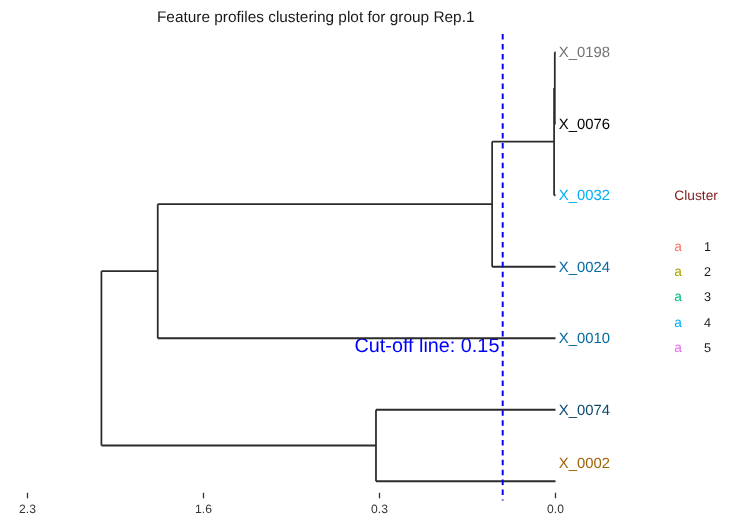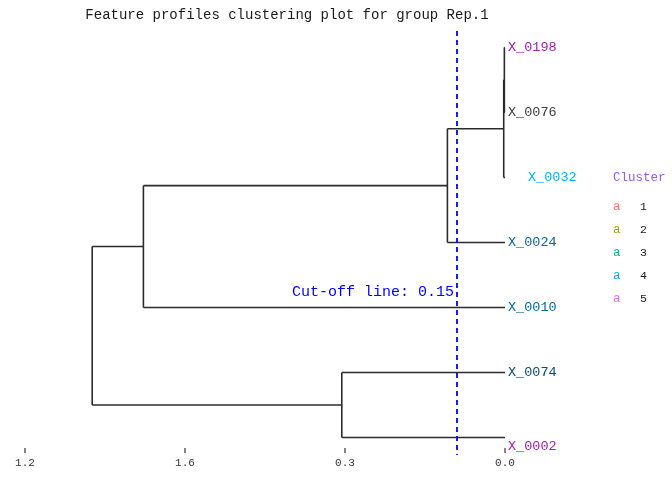--- a/index.html
+++ b/index.html
@@ -1,44 +1,44 @@
 <!DOCTYPE html>
 <html><head>
 <meta charset="utf-8">
 <style>
   html, body { margin: 0; padding: 0; background: #ffffff; }
   .figure {
     position: relative;
     width: 672px;
     height: 480px;
     background: #ffffff;
-    font-family: Liberation Mono, monospace;
+    font-family: Liberation Sans, sans-serif;
     overflow: hidden;
   }
   .chart-title {
     position: absolute;
     left: 20px;
     top: 7px;
     width: 534px;
     text-align: center;
     font-size: 14px;
     color: #1a1a1a;
     z-index: 3;
   }
   #dendro-svg {
     position: absolute;
     left: 0;
     top: 0;
     z-index: 2;
   }
   .cutoff-label {
     position: absolute;
-    top: 284px;
+    top: 304px;
     transform: translateX(-100%);
-    font-size: 15px;
+    font-size: 18px;
     white-space: nowrap;
     z-index: 1;
   }
   .leaf-label {
     position: absolute;
     left: 508px;
     font-size: 13.5px;
     line-height: 16px;
     white-space: nowrap;
     z-index: 3;
@@ -54,23 +54,23 @@
     z-index: 3;
   }
   .legend {
     position: absolute;
     left: 613px;
     top: 170px;
     z-index: 3;
   }
   .legend-title {
     font-size: 12.5px;
-    color: #8b5cf6;
+    color: #7f1d1d;
     line-height: 16px;
-    margin-bottom: 9px;
+    margin-bottom: 26px;
   }
   .legend-row {
     height: 23px;
     line-height: 23px;
     position: relative;
     white-space: nowrap;
   }
   .legend-key {
     display: inline-block;
     width: 27px;
@@ -109,29 +109,29 @@
       <line x1="143.40000000000003" y1="246.5625" x2="92.19999999999999" y2="246.5625" stroke="#2b2b2b" stroke-width="1.6"></line>
       <line x1="341.8" y1="405" x2="92.19999999999999" y2="405" stroke="#2b2b2b" stroke-width="1.6"></line>
       <line x1="92.19999999999999" y1="246.5625" x2="92.19999999999999" y2="405" stroke="#2b2b2b" stroke-width="1.6"></line>
       <line x1="25" y1="448" x2="25" y2="453" stroke="#333333" stroke-width="1.2"></line>
       <line x1="185" y1="448" x2="185" y2="453" stroke="#333333" stroke-width="1.2"></line>
       <line x1="345" y1="448" x2="345" y2="453" stroke="#333333" stroke-width="1.2"></line>
       <line x1="505" y1="448" x2="505" y2="453" stroke="#333333" stroke-width="1.2"></line>
       <line x1="457" y1="31" x2="457" y2="455" stroke="#0000ff" stroke-width="1.8" stroke-dasharray="5,4"></line>
     </svg>
 
-  <div class="leaf-label" style="top: 39.5px; color: #a21caf;">X_0198</div>
-  <div class="leaf-label" style="top: 104.5px; color: #404040;">X_0076</div>
-  <div class="leaf-label" style="top: 169.5px; color: rgb(0, 176, 246); margin-left: 20px;">X_0032</div>
+  <div class="leaf-label" style="top: 39.5px; color: #737373;">X_0198</div>
+  <div class="leaf-label" style="top: 104.5px; color: #000000;">X_0076</div>
+  <div class="leaf-label" style="top: 169.5px; color: rgb(0, 176, 246);">X_0032</div>
   <div class="leaf-label" style="top: 234.5px; color: #0369a1;">X_0024</div>
   <div class="leaf-label" style="top: 299.5px; color: #0369a1;">X_0010</div>
   <div class="leaf-label" style="top: 364.5px; color: #0c4a6e;">X_0074</div>
-  <div class="leaf-label" style="top: 439px; color: #a21caf;">X_0002</div>
+  <div class="leaf-label" style="top: 413px; color: #a16207;">X_0002</div>
 
-  <span class="x-tick-label" style="left: 25px;">1.2</span>
+  <span class="x-tick-label" style="left: 25px;">2.3</span>
   <span class="x-tick-label" style="left: 185px;">1.6</span>
   <span class="x-tick-label" style="left: 345px;">0.3</span>
   <span class="x-tick-label" style="left: 505px;">0.0</span>
 
   <div class="legend">
     <div class="legend-title">Cluster</div>
     <div class="legend-row">
       <span class="legend-key" style="color: rgb(248, 118, 109);">a</span><span class="legend-label">1</span>
     </div>
     <div class="legend-row">

